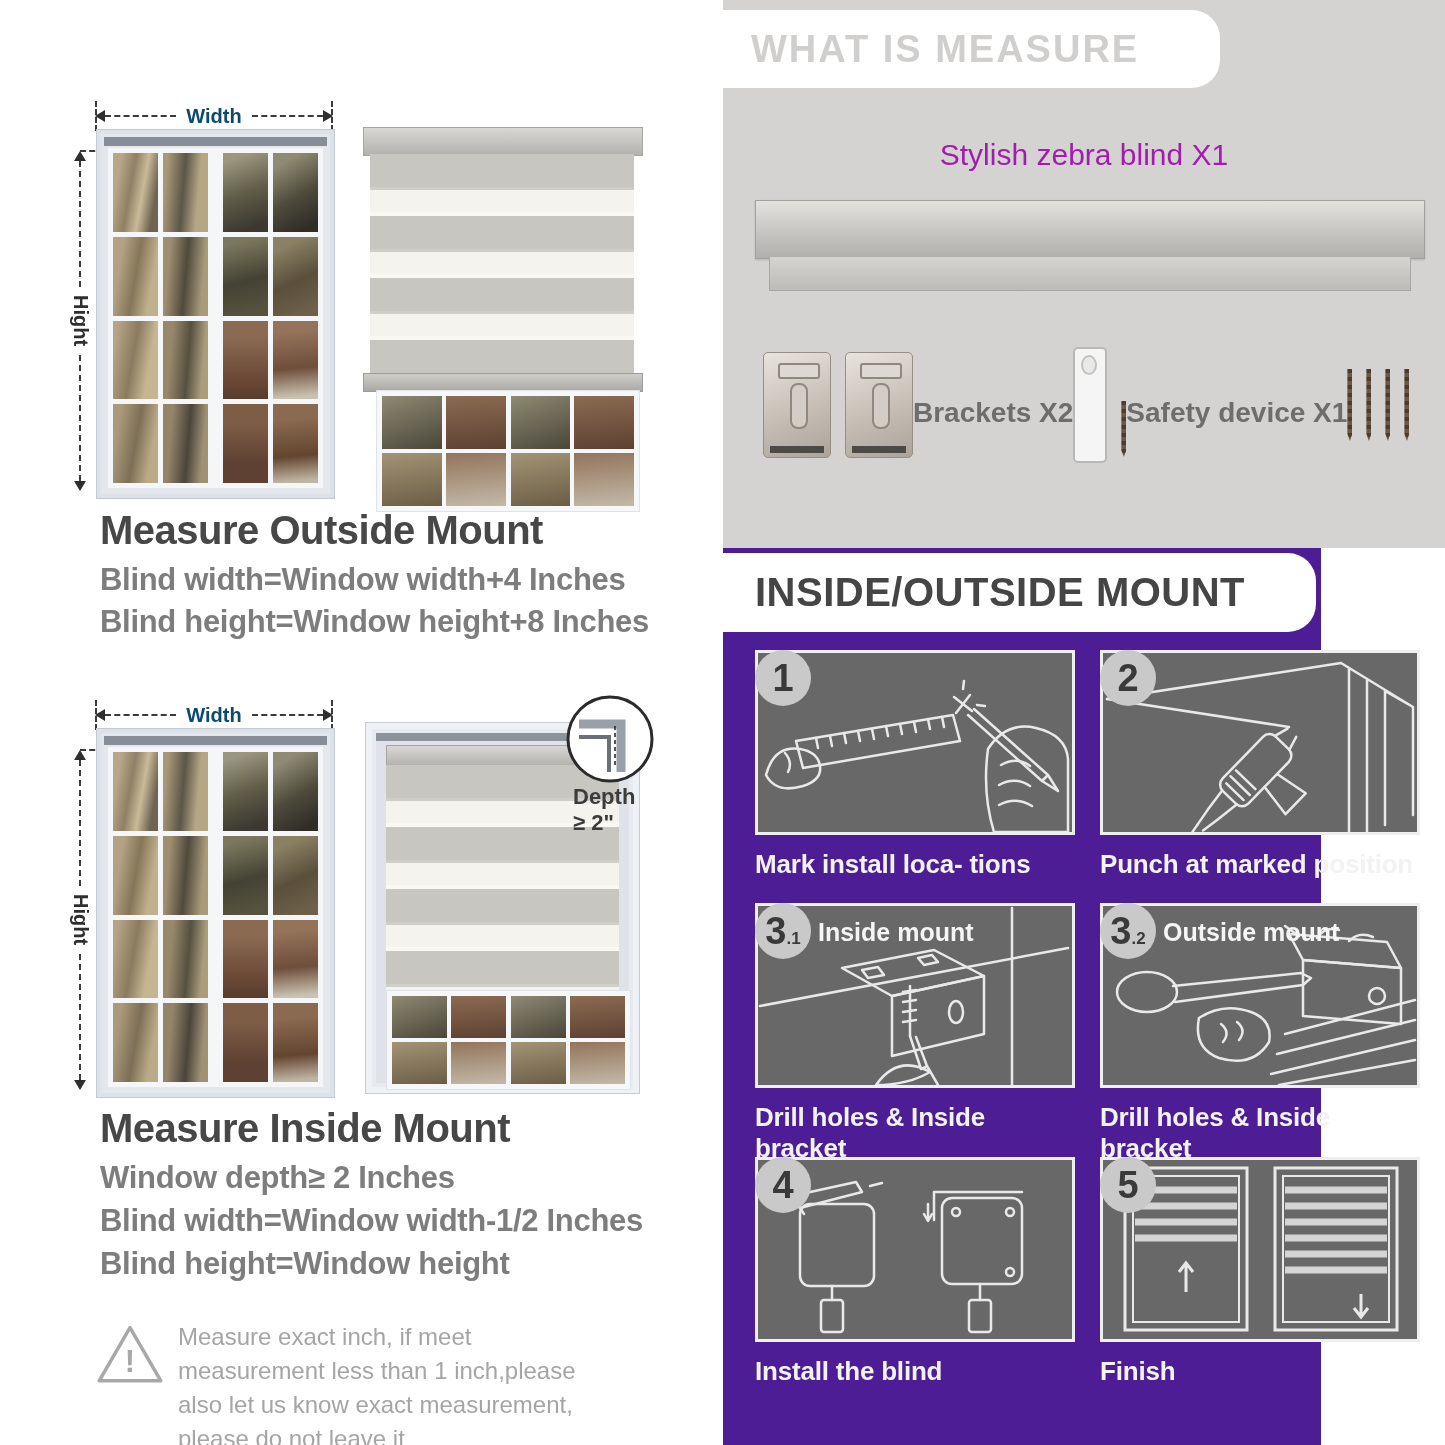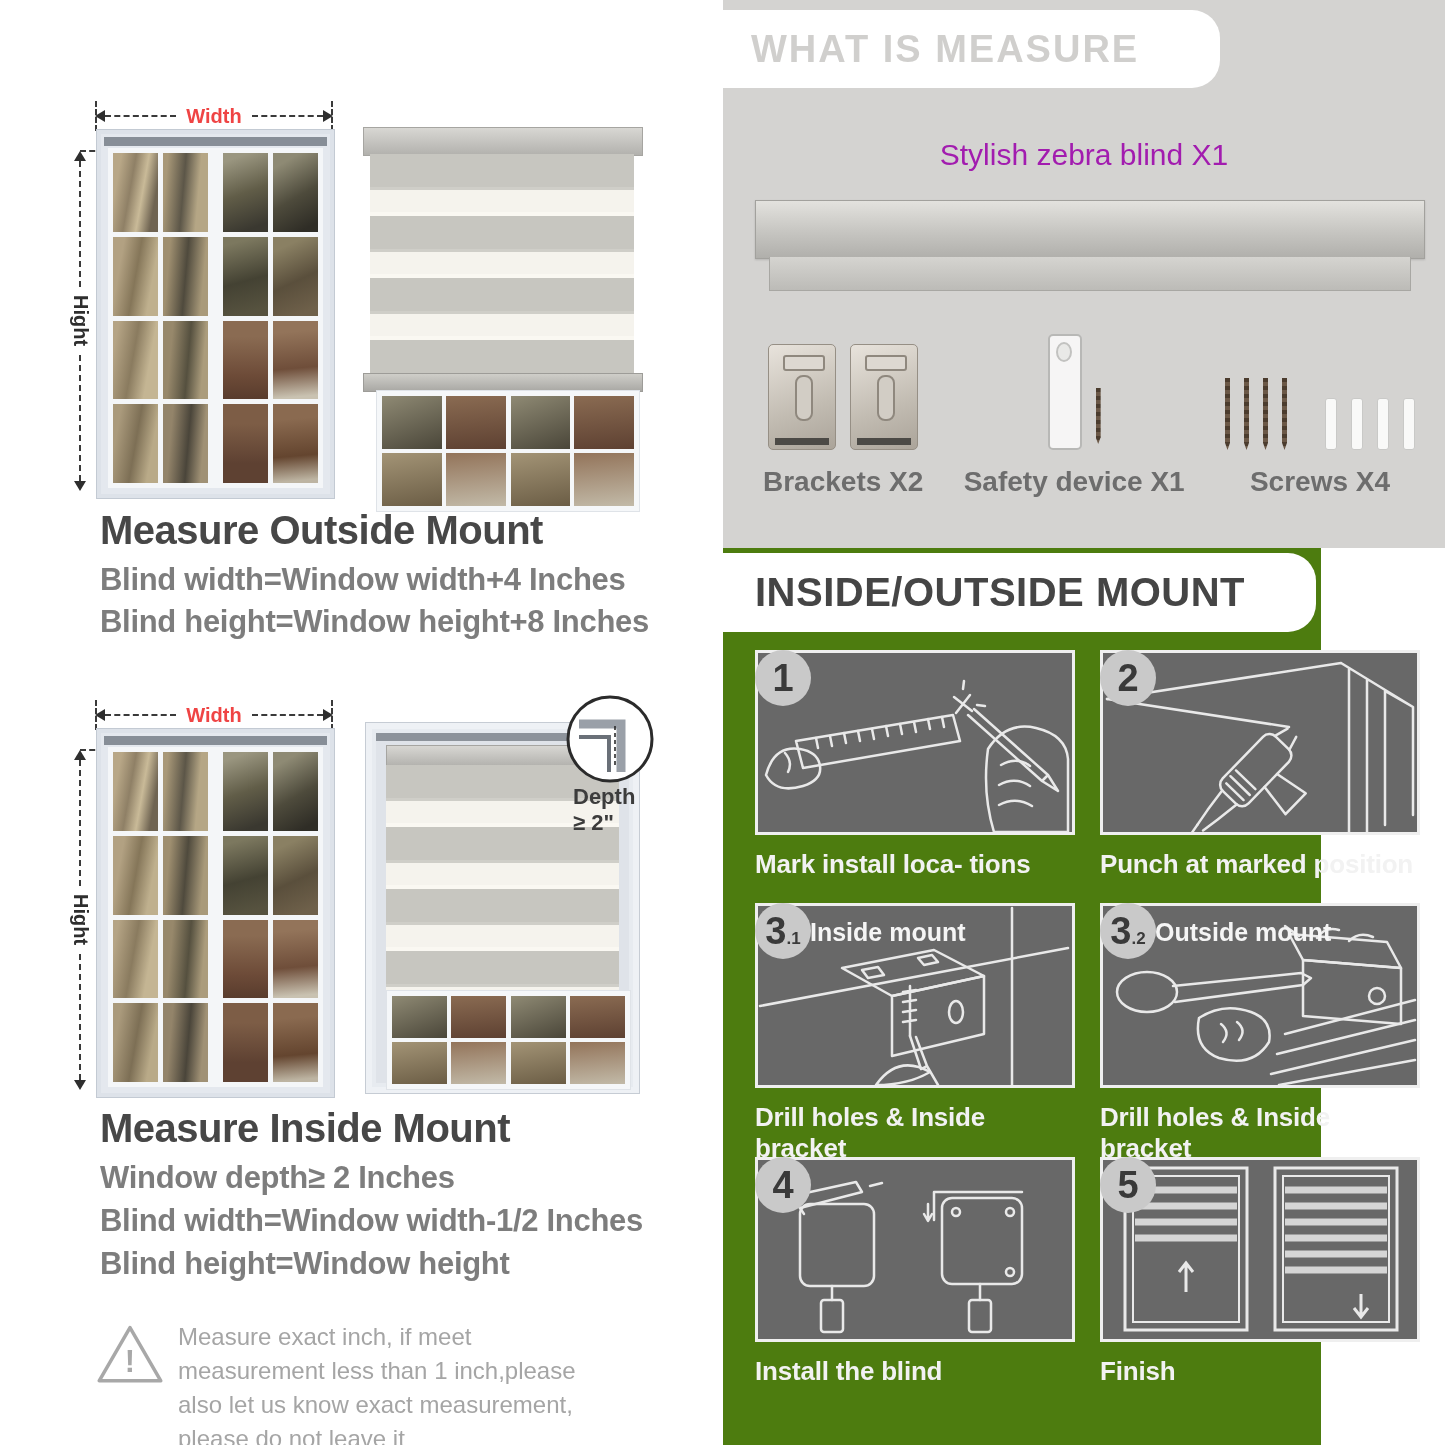--- a/index.html
+++ b/index.html
@@ -9,21 +9,21 @@
   
   .band-left{position:absolute;left:0;top:30px;width:462px;height:62px;background:#c2c2c2;
              border-radius:0 18px 18px 0;color:#fff;font-size:38px;font-weight:700;
              letter-spacing:2px;line-height:62px;padding-left:35px;}
   .m-title{position:absolute;left:100px;font-size:40px;font-weight:700;color:#474747;letter-spacing:-0.5px;}
   .m-line{position:absolute;left:100px;font-size:31px;font-weight:700;color:#7d7d7d;letter-spacing:-0.3px;}
 
   
   .h-arrow{position:absolute;display:flex;align-items:center;height:14px;}
   .h-arrow .dash{flex:1;border-top:2px dashed #3a3a3a;height:0;}
-  .h-arrow .lbl{font-size:20px;font-weight:700;color:#ef4444;padding:0 10px;}
+  .h-arrow .lbl{font-size:20px;font-weight:700;color:#0c4a6e;padding:0 10px;}
   .ah{width:0;height:0;border:6px solid transparent;}
   .ah.left{border-right:10px solid #2e2e2e;border-left:none;}
   .ah.right{border-left:10px solid #2e2e2e;border-right:none;}
   .h-arrow .tick{position:absolute;top:-8px;width:0;height:30px;border-left:2px dashed #3a3a3a;}
   .h-arrow .tick.t1{left:0;} .h-arrow .tick.t2{right:0;}
 
   .v-arrow{position:absolute;display:flex;flex-direction:column;align-items:center;width:16px;}
   .v-arrow .dash{flex:1;border-left:2px dashed #3a3a3a;width:0;}
   .v-arrow .lbl{font-size:20px;font-weight:700;color:#2e2e2e;writing-mode:vertical-rl;padding:8px 0;}
   .av{width:0;height:0;border:6px solid transparent;}
@@ -82,21 +82,21 @@
                  border-radius:0 28px 28px 0;color:#d0cfcd;font-size:38px;font-weight:700;
                  letter-spacing:2px;line-height:78px;padding-left:28px;}
   .product-label{position:absolute;left:0;top:138px;width:100%;text-align:center;
                  font-size:30px;font-weight:400;color:#a21caf;}
   .rail-top{position:absolute;left:32px;top:200px;width:668px;height:57px;
             background:linear-gradient(180deg,#e3e2de 0%,#c6c5c1 55%,#b0afab 100%);
             border:1px solid #a2a19d;box-shadow:0 1px 2px rgba(0,0,0,.15);}
   .rail-bottom{position:absolute;left:46px;top:257px;width:640px;height:33px;
                background:linear-gradient(180deg,#d5d4d0,#bcbbb7);border:1px solid #a8a7a3;border-top:none;}
   .kit-row{position:absolute;left:40px;right:30px;top:328px;height:170px;display:flex;justify-content:space-between;}
-  .kit-item{display:flex;flex-direction:column;align-items:center;justify-content:flex-end;text-align:right;}
+  .kit-item{display:flex;flex-direction:row;align-items:center;justify-content:flex-end;text-align:right;}
   .kit-icons{display:flex;align-items:flex-end;gap:14px;margin-bottom:16px;}
   .kit-label{font-size:28px;font-weight:700;color:#6d6d6d;white-space:nowrap;}
 
   .bracket-icon{width:66px;height:104px;background:linear-gradient(160deg,#e8e3dc,#c2bcb2 60%,#aba49a);
                 border:1px solid #968f85;border-radius:5px;position:relative;}
   .bracket-icon::before{content:"";position:absolute;left:14px;top:10px;width:38px;height:12px;
                 border:2px solid #8f887e;border-radius:3px;background:#ddd8d1;}
   .bracket-icon::after{content:"";position:absolute;left:26px;top:30px;width:14px;height:42px;
                 border:2px solid #8f887e;border-radius:8px;background:#d2cdc5;}
   .bracket-icon .clip{position:absolute;left:6px;bottom:4px;right:6px;height:7px;background:#4c4a46;}
@@ -107,31 +107,31 @@
                border:2px solid #c2c2c0;border-radius:50%;background:#e9e9e7;}
   .mini-screw{width:5px;height:56px;background:repeating-linear-gradient(0deg,#6b5847 0 4px,#4b3c2e 4px 8px);
               clip-path:polygon(0 0,100% 0,100% 88%,50% 100%,0 88%);position:relative;margin-bottom:6px;}
   .mini-screw::before{content:"";position:absolute;left:-3px;top:-5px;width:11px;height:5px;background:#6b5847;}
 
   .screw{width:5px;height:72px;background:repeating-linear-gradient(0deg,#6b5847 0 4px,#4b3c2e 4px 8px);
          clip-path:polygon(0 0,100% 0,100% 90%,50% 100%,0 90%);position:relative;}
   .screw::before{content:"";position:absolute;left:-4px;top:-5px;width:13px;height:5px;background:#6b5847;}
   .anchor{width:10px;height:50px;background:rgba(255,255,255,.85);border:1px solid #c9c9c7;border-radius:3px;}
 
-  .panel-bottom{position:absolute;left:723px;top:548px;width:598px;height:897px;background:#4d7c0f;}
+  .panel-bottom{position:absolute;left:723px;top:548px;width:598px;height:897px;background:#4c1d95;}
   .band-mount{position:absolute;left:0;top:5px;width:561px;height:79px;background:#ffffff;
               border-radius:0 28px 28px 0;color:#454545;font-size:40px;font-weight:700;
               letter-spacing:0.5px;line-height:79px;padding-left:32px;}
   .step{position:absolute;width:320px;}
   .step-panel{height:179px;border:3px solid #efefef;background:#686868;position:relative;}
   .step-badge{position:absolute;top:-3px;left:-3px;width:56px;height:56px;border-radius:50%;
               background:#c9c9c9;display:flex;align-items:center;justify-content:center;z-index:2;}
   .step-badge .n{font-size:38px;font-weight:700;color:#3a3a3a;line-height:1;}
   .step-badge .s{font-size:17px;font-weight:700;color:#3a3a3a;align-self:flex-end;margin-bottom:10px;}
-  .step-title{position:absolute;top:12px;left:52px;font-size:25px;font-weight:700;color:#f5f5f5;z-index:2;}
+  .step-title{position:absolute;top:12px;left:60px;font-size:25px;font-weight:700;color:#f5f5f5;z-index:2;}
   .step-caption{margin-top:14px;font-size:26px;font-weight:700;color:#f2f2f2;letter-spacing:-0.2px;}
   .step svg{position:absolute;inset:0;width:100%;height:100%;}
 
   .warn-tri{position:absolute;}
 </style>
 </head>
 <body>
 
 <div class="page">
 

